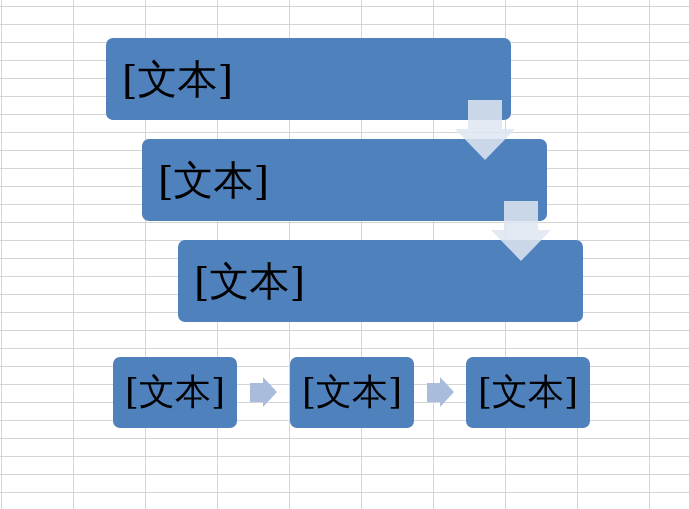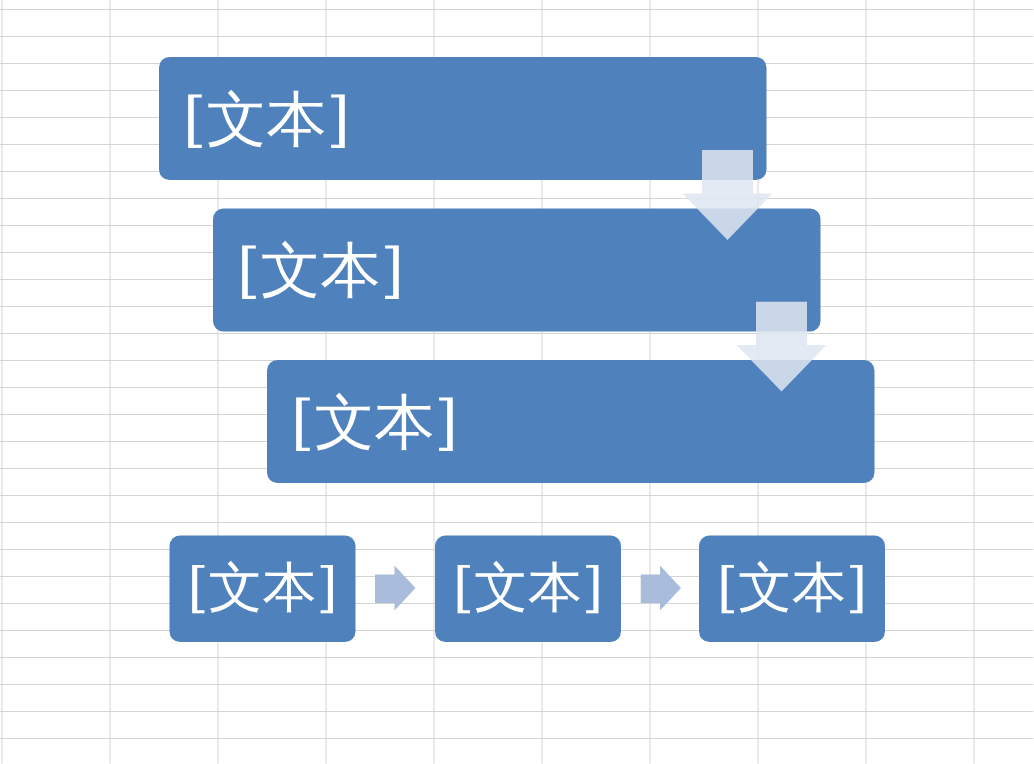--- a/index.html
+++ b/index.html
@@ -7,21 +7,21 @@
     width:689px; height:509px; position:relative; overflow:hidden;
     background-color:#ffffff;
     background-image:
       linear-gradient(to right, #d4d4d4 1px, transparent 1px),
       linear-gradient(to bottom, #d4d4d4 1px, transparent 1px);
     background-size:72px 18px;
     background-position:1px 6px;
   }
   .box {
     position:absolute; background:#4f81bd; border-radius:7px;
-    color:#ffffff; font-family:"DejaVu Serif","Liberation Serif",serif;
+    color:#000000; font-family:"DejaVu Serif","Liberation Serif",serif;
     display:flex; align-items:center; box-sizing:border-box;
   }
   .big { height:82px; width:405px; font-size:40px; padding-left:16px; }
   .small { height:71px; width:124px; font-size:36px; justify-content:center; }
   .arrow { position:absolute; }
 </style>
 </head>
 <body>
 
 <div>

